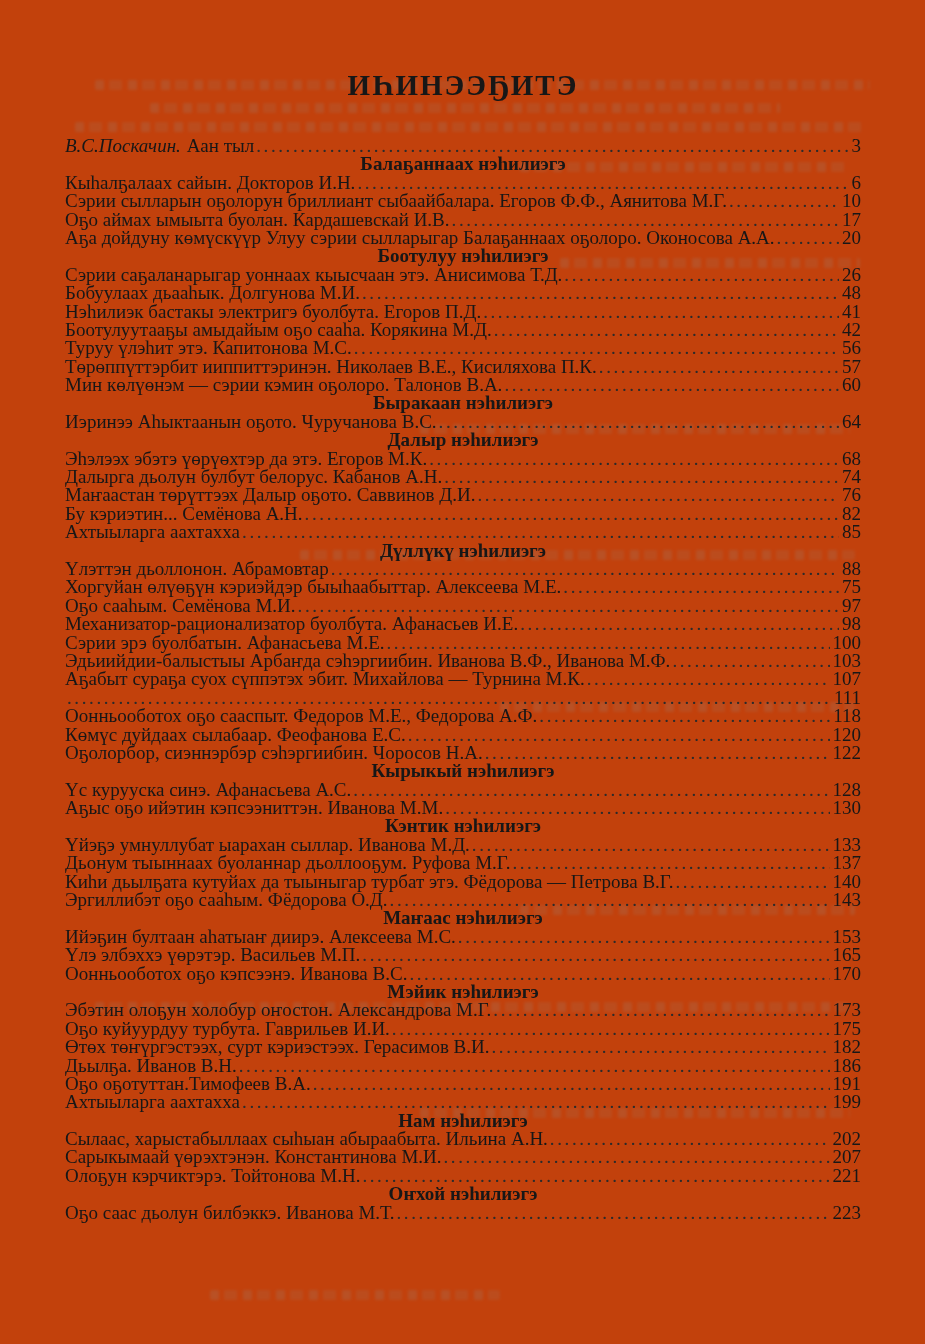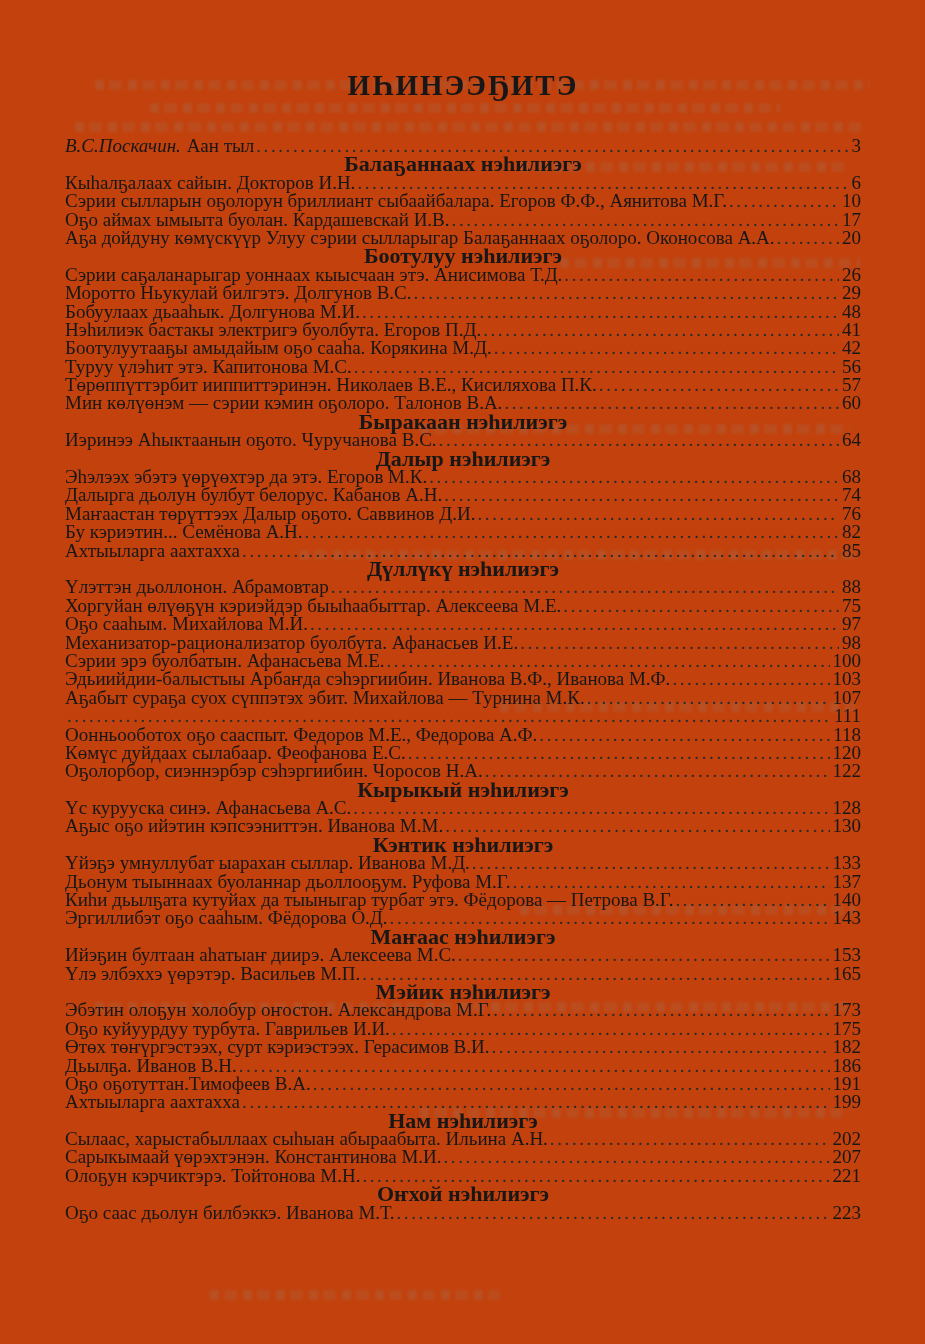--- a/index.html
+++ b/index.html
@@ -24,21 +24,21 @@
     pointer-events:none;
   }
   .content{position:absolute;left:65px;top:70px;width:796px;}
   .title{
     margin:0;text-align:center;
     font-size:29px;line-height:30px;font-weight:bold;letter-spacing:2px;
   }
   .toc{margin-top:37px;}
   .row{height:18.4px;line-height:18.4px;font-size:19px;white-space:nowrap;}
   .section{
-    text-align:center;font-weight:bold;font-size:22px;
+    text-align:center;font-weight:bold;font-size:19px;
   }
   .entry{display:flex;align-items:flex-start;}
   .lead{font-style:italic;margin-right:6px;flex:0 0 auto;}
   .label{flex:0 0 auto;}
   .dots{
     flex:1 1 auto;min-width:0;overflow:hidden;
     margin-left:2px;color:#2b2b2b;
   }
   .dots::after{
     content:"..........................................................................................................................................................................................................................................................";
@@ -94,25 +94,20 @@
           <span class="dots"></span>
           <span class="pagenum">20</span>
         </div>
         <div class="row section">Боотулуу нэһилиэгэ</div>
         <div class="row entry">
           <span class="label">Сэрии саҕаланарыгар уоннаах кыысчаан этэ. Анисимова Т.Д.</span>
           <span class="dots"></span>
           <span class="pagenum">26</span>
         </div>
         <div class="row entry">
-          <span class="label">Моротто Ньукулай билгэтэ. Долгунов В.С.</span>
-          <span class="dots"></span>
-          <span class="pagenum">29</span>
-        </div>
-        <div class="row entry">
           <span class="label">Бобуулаах дьааһык. Долгунова М.И.</span>
           <span class="dots"></span>
           <span class="pagenum">48</span>
         </div>
         <div class="row entry">
           <span class="label">Нэһилиэк бастакы электригэ буолбута. Егоров П.Д.</span>
           <span class="dots"></span>
           <span class="pagenum">41</span>
         </div>
         <div class="row entry">
@@ -172,21 +167,21 @@
           <span class="label">Үлэттэн дьоллонон. Абрамовтар</span>
           <span class="dots"></span>
           <span class="pagenum">88</span>
         </div>
         <div class="row entry">
           <span class="label">Хоргуйан өлүөҕүн кэриэйдэр быыһаабыттар. Алексеева М.Е.</span>
           <span class="dots"></span>
           <span class="pagenum">75</span>
         </div>
         <div class="row entry">
-          <span class="label">Оҕо сааһым. Михайлова М.И.</span>
+          <span class="label">Оҕо сааһым. Семёнова М.И.</span>
           <span class="dots"></span>
           <span class="pagenum">97</span>
         </div>
         <div class="row entry">
           <span class="label">Механизатор-рационализатор буолбута. Афанасьев И.Е.</span>
           <span class="dots"></span>
           <span class="pagenum">98</span>
         </div>
         <div class="row entry">
           <span class="label">Сэрии эрэ буолбатын. Афанасьева М.Е.</span>
@@ -257,20 +252,25 @@
         <div class="row section">Маҥаас нэһилиэгэ</div>
         <div class="row entry">
           <span class="label">Ийэҕин бултаан аһатыаҥ диирэ. Алексеева М.С.</span>
           <span class="dots"></span>
           <span class="pagenum">153</span>
         </div>
         <div class="row entry">
           <span class="label">Үлэ элбэххэ үөрэтэр. Васильев М.П.</span>
           <span class="dots"></span>
           <span class="pagenum">165</span>
+        </div>
+        <div class="row entry">
+          <span class="label">Оонньооботох оҕо кэпсээнэ. Иванова В.С.</span>
+          <span class="dots"></span>
+          <span class="pagenum">170</span>
         </div>
         <div class="row section">Мэйик нэһилиэгэ</div>
         <div class="row entry">
           <span class="label">Эбэтин олоҕун холобур оҥостон. Александрова М.Г.</span>
           <span class="dots"></span>
           <span class="pagenum">173</span>
         </div>
         <div class="row entry">
           <span class="label">Оҕо куйуурдуу турбута. Гаврильев И.И.</span>
           <span class="dots"></span>

